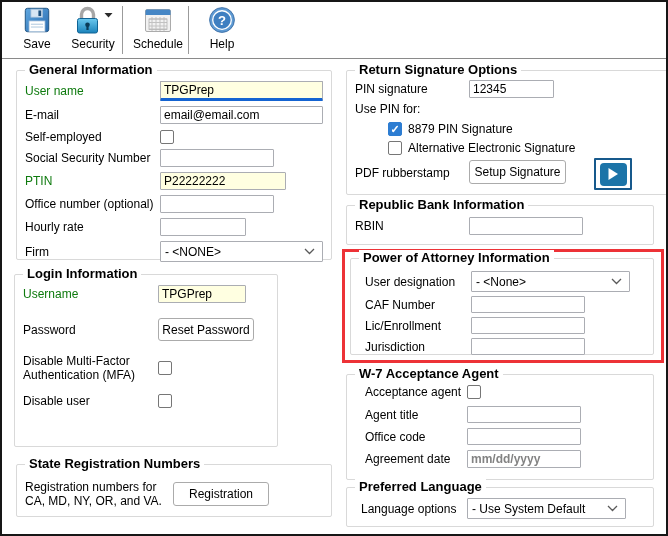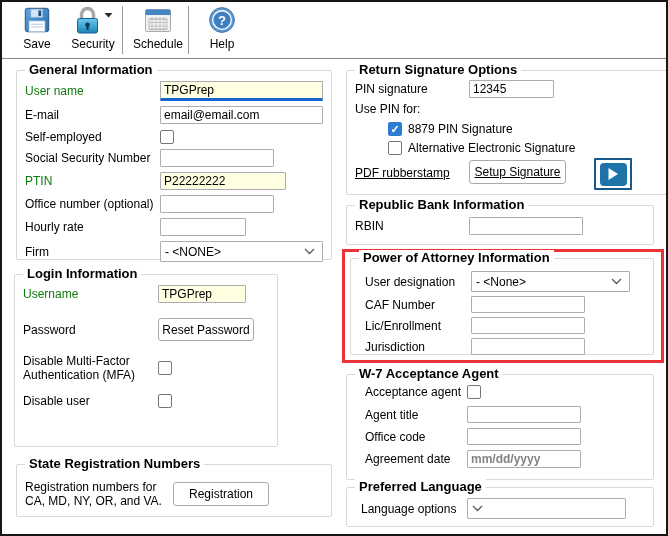--- a/index.html
+++ b/index.html
@@ -255,21 +255,21 @@
         <span class="lbl">Use PIN for:</span>
       </div>
       <div class="row" style="margin-left:33px;margin-bottom:5px;">
         <span class="cb checked"></span>
         <span class="lbl" style="margin-left:6px;">8879 PIN Signature</span>
       </div>
       <div class="row" style="margin-left:33px;margin-bottom:5px;">
         <span class="cb"></span>
         <span class="lbl" style="margin-left:6px;">Alternative Electronic Signature</span>
       </div>
-      <div class="row" style="align-items:flex-start;text-decoration:underline;">
+      <div class="row" style="align-items:flex-start;">
         <span class="lbl lw114" style="margin-top:6px;">PDF rubberstamp</span>
         <button class="btn w97" style="height:24px;">Setup Signature</button>
         <button class="playbtn" style="margin-left:28px;margin-top:-2px;">
           <span class="playsq">
             <svg width="12" height="14" viewBox="0 0 12 14">
                 <path d="M1.5 1 L11 7 L1.5 13 Z" fill="#ffffff"></path>
               </svg>
           </span>
         </button>
       </div>
@@ -333,20 +333,21 @@
         <input class="tb w114" style="height: 18px;" placeholder="mm/dd/yyyy">
       </div>
     </div>
   </div>
 
   <div class="group" style="left:344px;top:485px;width:308px;height:40px;">
     <span class="gtitle">Preferred Language</span>
     <div class="pref-body row">
       <span class="lbl lw106">Language options</span>
       <div class="sel w159">
+        <span>- Use System Default</span>
         <svg width="11" height="7" viewBox="0 0 11 7">
             <path d="M1 1l4.5 4.5L10 1" fill="none" stroke="#5a5a5a" stroke-width="1.3"></path>
           </svg>
       </div>
     </div>
   </div>
 
 </div>
 
 </body></html>

